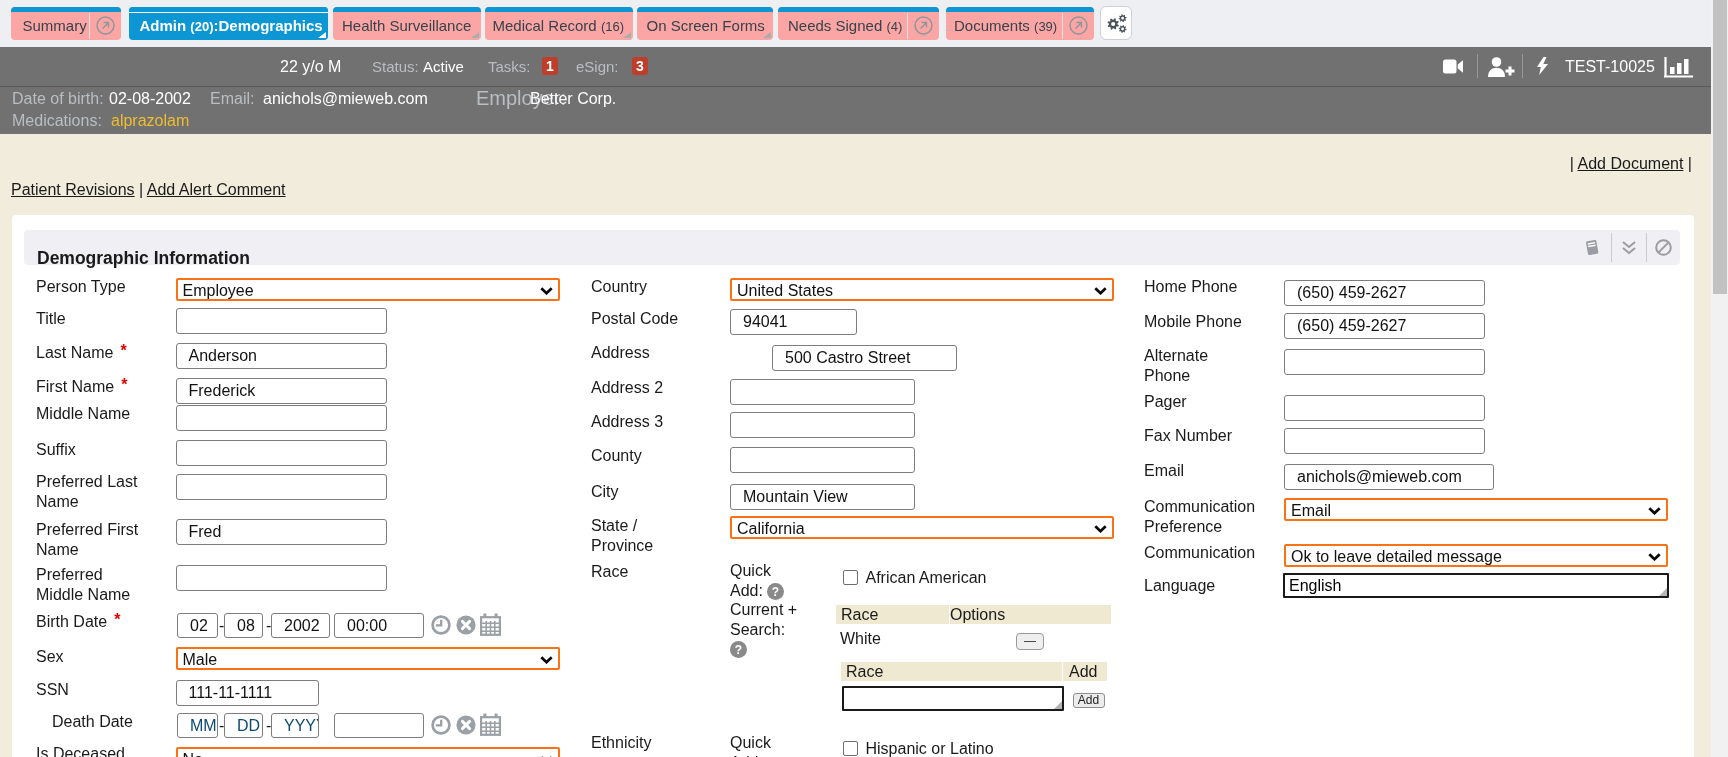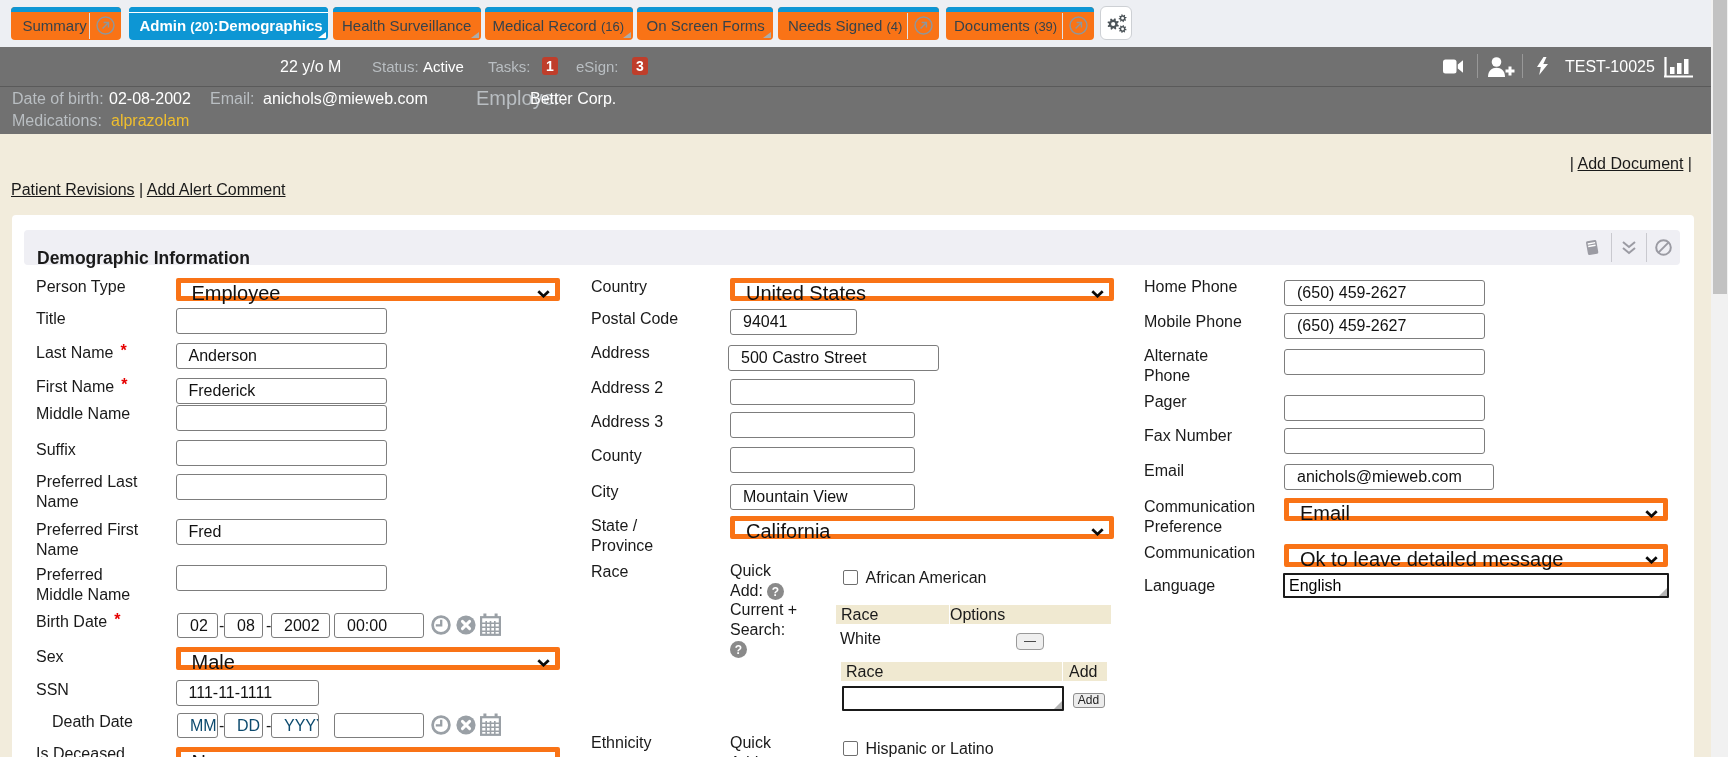--- a/index.html
+++ b/index.html
@@ -1,34 +1,34 @@
 <!DOCTYPE html>
 <html><head><meta charset="utf-8">
 <style>
 *{margin:0;padding:0;box-sizing:border-box}
 html,body{width:1728px;height:757px;overflow:hidden}
 body{position:relative;font-family:"Liberation Sans",sans-serif;background:#f2ecdc;-webkit-font-smoothing:antialiased}
 .a{position:absolute}
 .tabbar{left:0;top:0;width:1711px;height:47px;background:#edeff3}
-.tab{top:7px;height:33px;background:#f97316;border-radius:4px}
+.tab{top:7px;height:33px;background:#fca5a5;border-radius:4px}
 .cap{position:absolute;left:0;top:0;right:0;height:5px;background:#0d96d4;border-radius:4px 4px 0 0}
 .tlab{position:absolute;top:6px;height:27px;line-height:26px;font-size:15px;color:#37424a;white-space:nowrap}
 .ct{font-size:13px}
 .fold{position:absolute;right:2px;bottom:2.5px;width:0;height:0;border-top:6.5px solid transparent;border-right:8px solid #a9adad}
 .fold.w{border-right-color:#fff}
 .tsep{position:absolute;top:6px;bottom:1px;width:1px;background:#e1e3e6}
 .bar1{left:0;top:47px;width:1711px;height:39px;background:#717171}
 .bar2{left:0;top:86px;width:1711px;height:48px;background:#717171;border-top:1px solid #5a5a5a}
 .b1t{position:absolute;white-space:nowrap;color:#fff}
 .glab{color:#b9bec2}
 .redbox{position:absolute;background:#bf3e2b;color:#fff;font-size:14px;font-weight:bold;text-align:center;border-radius:3px}
 .lbl{position:absolute;font-size:16px;color:#1a1a1a;line-height:19.5px;white-space:nowrap}
 .req{color:#e60000;font-weight:bold;position:relative;top:-2px;margin-left:7px}
 .inp{position:absolute;height:26px;border:1px solid #7d7d7d;border-radius:3px;background:#fff;font-size:16px;color:#111;line-height:24px;padding-left:12px;white-space:nowrap;overflow:hidden}
-.sel{position:absolute;height:23px;border:5px solid #f97316;border-radius:2px;background:#fff;font-size:20px;color:#111;line-height:21px;padding-left:11px;white-space:nowrap}
+.sel{position:absolute;height:23px;border:2px solid #f97316;border-radius:2px;background:#fff;font-size:16px;color:#111;line-height:21px;padding-left:5px;white-space:nowrap}
 .chev{position:absolute;right:5px;top:7px}
 .ph{color:#0c4a6e}
 .cb{position:absolute;width:15px;height:15px;border:1px solid #6f6f6f;border-radius:2px;background:#fff}
 .link{color:#1a1a1a;text-decoration:underline}
 .ltext{position:absolute;font-size:16px;color:#1a1a1a;white-space:nowrap}
 .th{background:#f0e9d1;position:absolute;font-size:16px;color:#1a1a1a}
 </style></head><body>
 
 <div class="a tabbar"></div>
 <div class="a tab" style="left:11px;width:110px;">
@@ -221,21 +221,21 @@
 <div class="sel" style="left:175.5px;top:747px;width:384px">No<svg class="chev" width="13" height="8" viewBox="0 0 13 8">
       <path d="M1.3 1.2 L6.5 6.2 L11.7 1.2" fill="none" stroke="#0a0a0a" stroke-width="2.7"></path>
     </svg></div>
 <div class="lbl" style="left:591px;top:277px">Country</div>
 <div class="sel" style="left:730px;top:277.5px;width:384px">United States<svg class="chev" width="13" height="8" viewBox="0 0 13 8">
       <path d="M1.3 1.2 L6.5 6.2 L11.7 1.2" fill="none" stroke="#0a0a0a" stroke-width="2.7"></path>
     </svg></div>
 <div class="lbl" style="left:591px;top:309px">Postal Code</div>
 <div class="inp" style="left:730px;top:309px;width:127px;height:26px;line-height:24px">94041</div>
 <div class="lbl" style="left:591px;top:343px">Address</div>
-<div class="inp" style="left:728px;top:344.5px;width:211px;height:26px;line-height:24px">500 Castro Street</div>
+<div class="inp" style="left:772px;top:344.5px;width:185px;height:26px;line-height:24px">500 Castro Street</div>
 <div class="lbl" style="left:591px;top:378px">Address 2</div>
 <div class="inp" style="left:730px;top:379px;width:185px;height:26px;line-height:24px"></div>
 <div class="lbl" style="left:591px;top:412px">Address 3</div>
 <div class="inp" style="left:730px;top:412px;width:185px;height:26px;line-height:24px"></div>
 <div class="lbl" style="left:591px;top:446px">County</div>
 <div class="inp" style="left:730px;top:447px;width:185px;height:26px;line-height:24px"></div>
 <div class="lbl" style="left:591px;top:482px">City</div>
 <div class="inp" style="left:730px;top:483.5px;width:185px;height:26px;line-height:24px">Mountain View</div>
 <div class="lbl" style="left:591px;top:516px">State /<br>Province</div>
 <div class="sel" style="left:730px;top:516px;width:384px">California<svg class="chev" width="13" height="8" viewBox="0 0 13 8">

